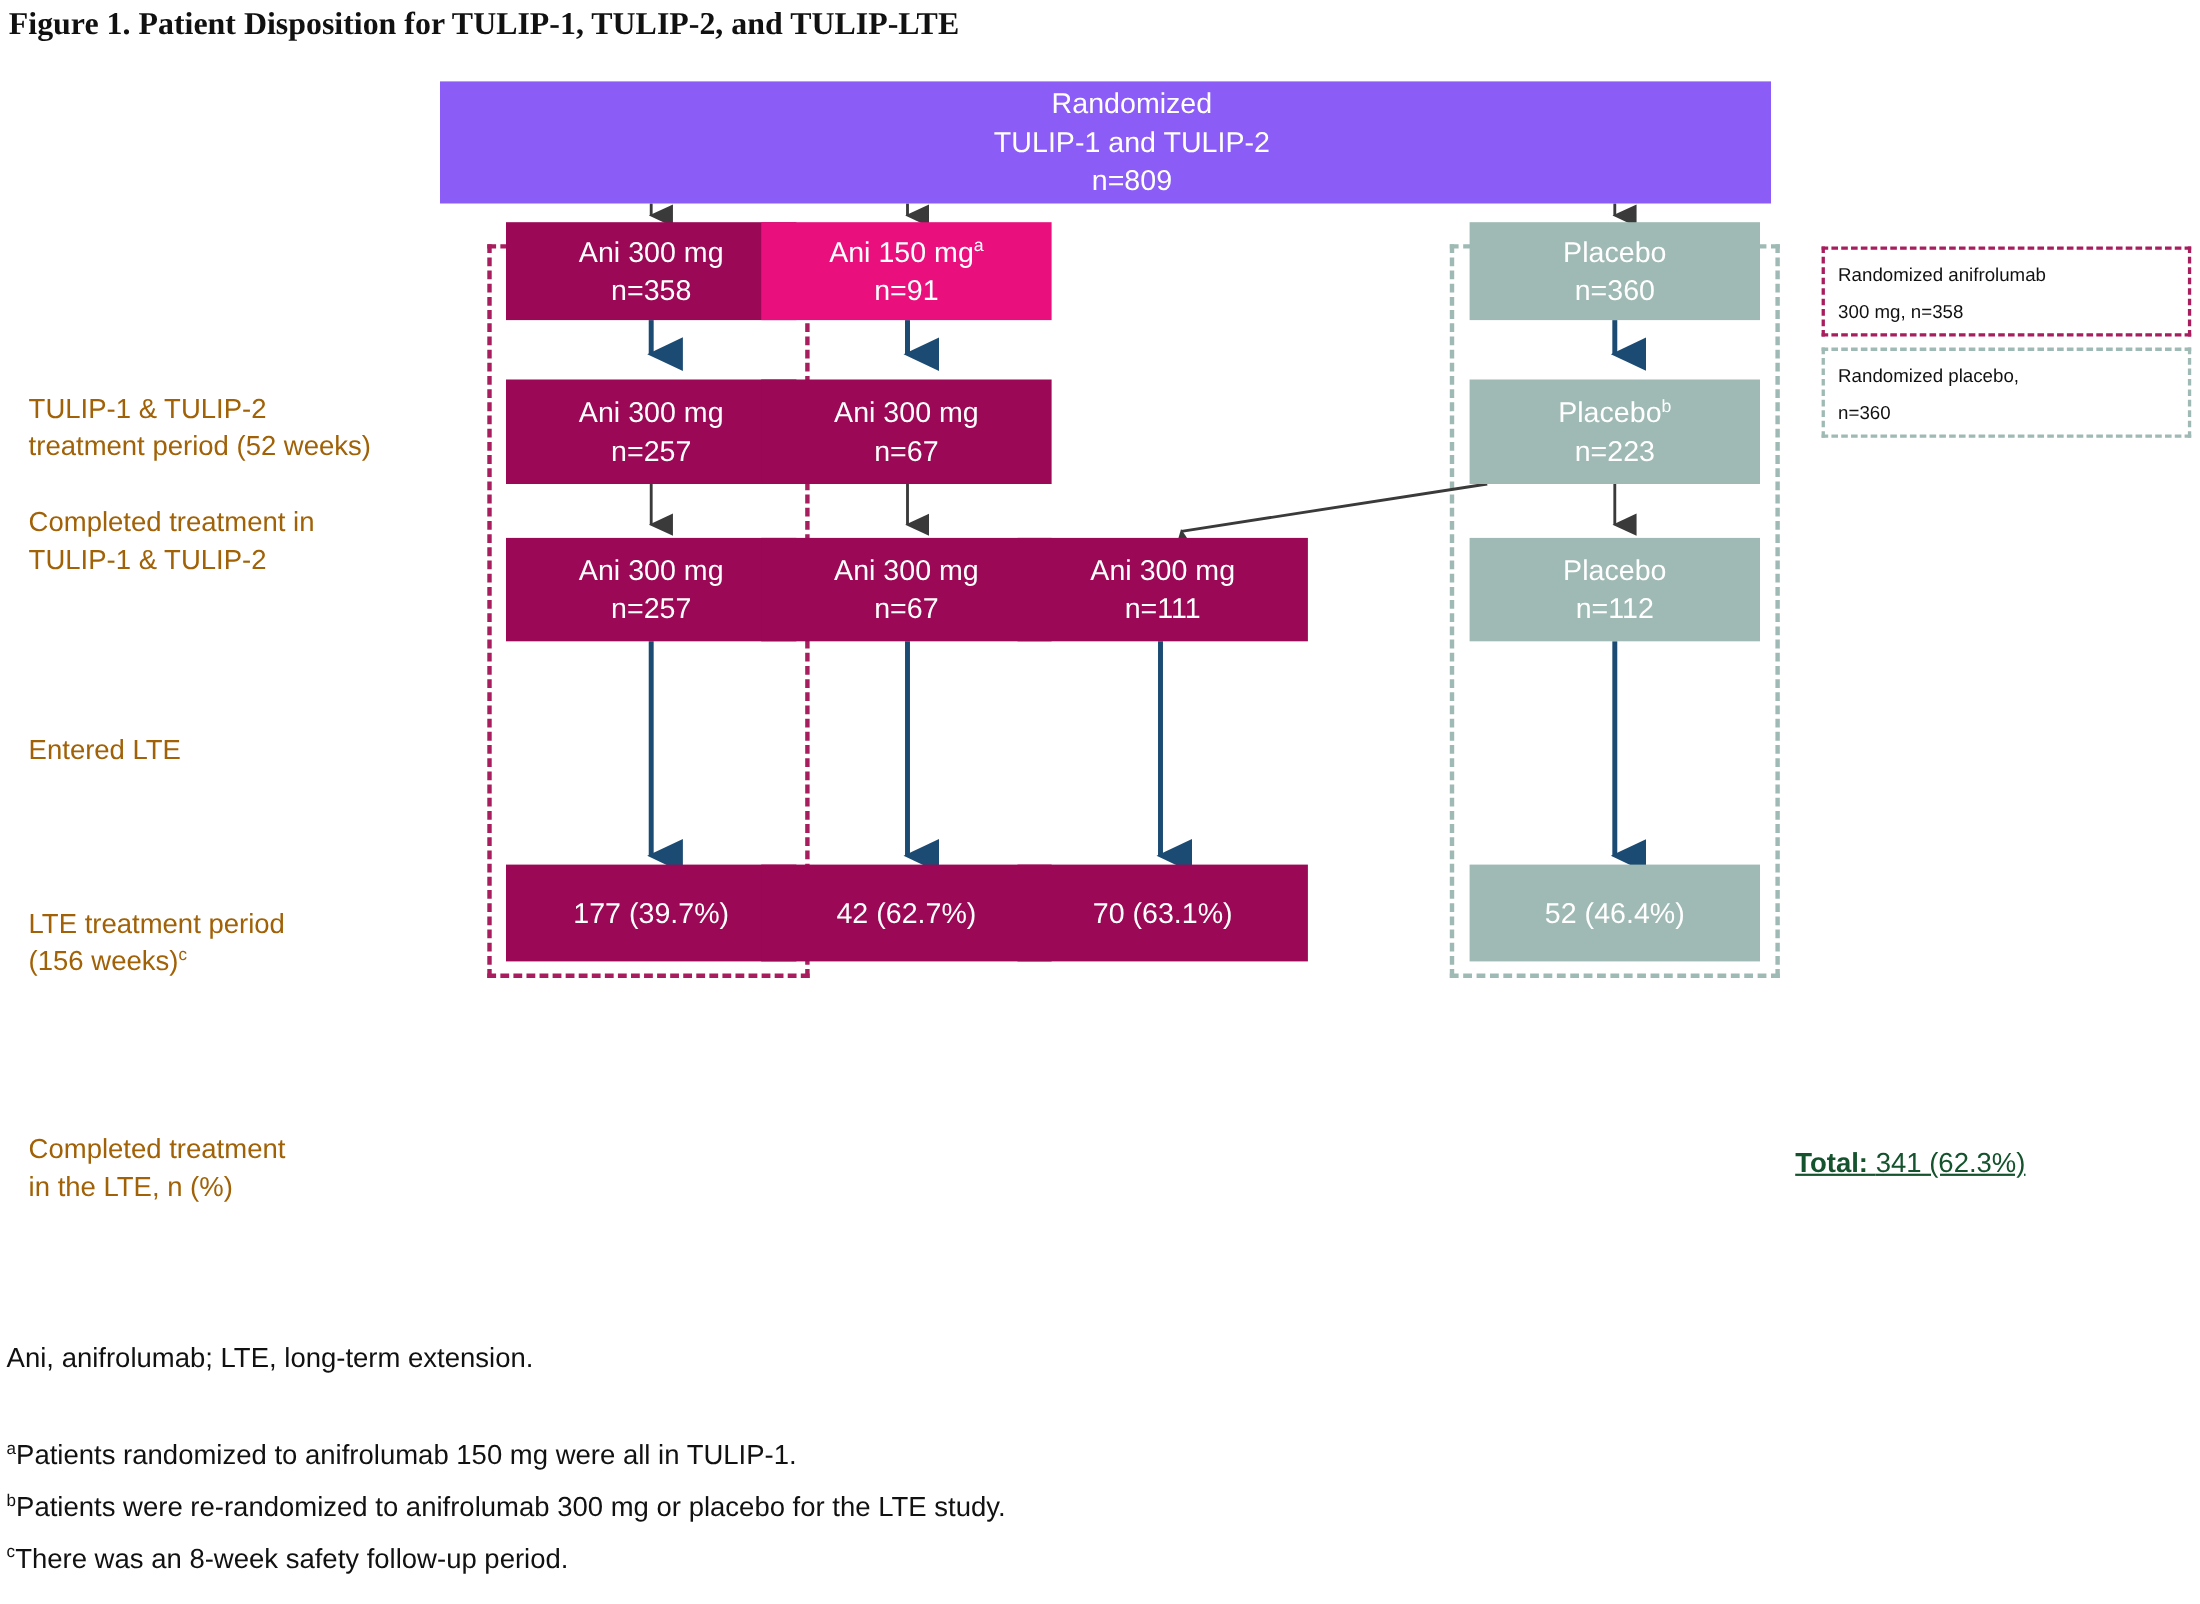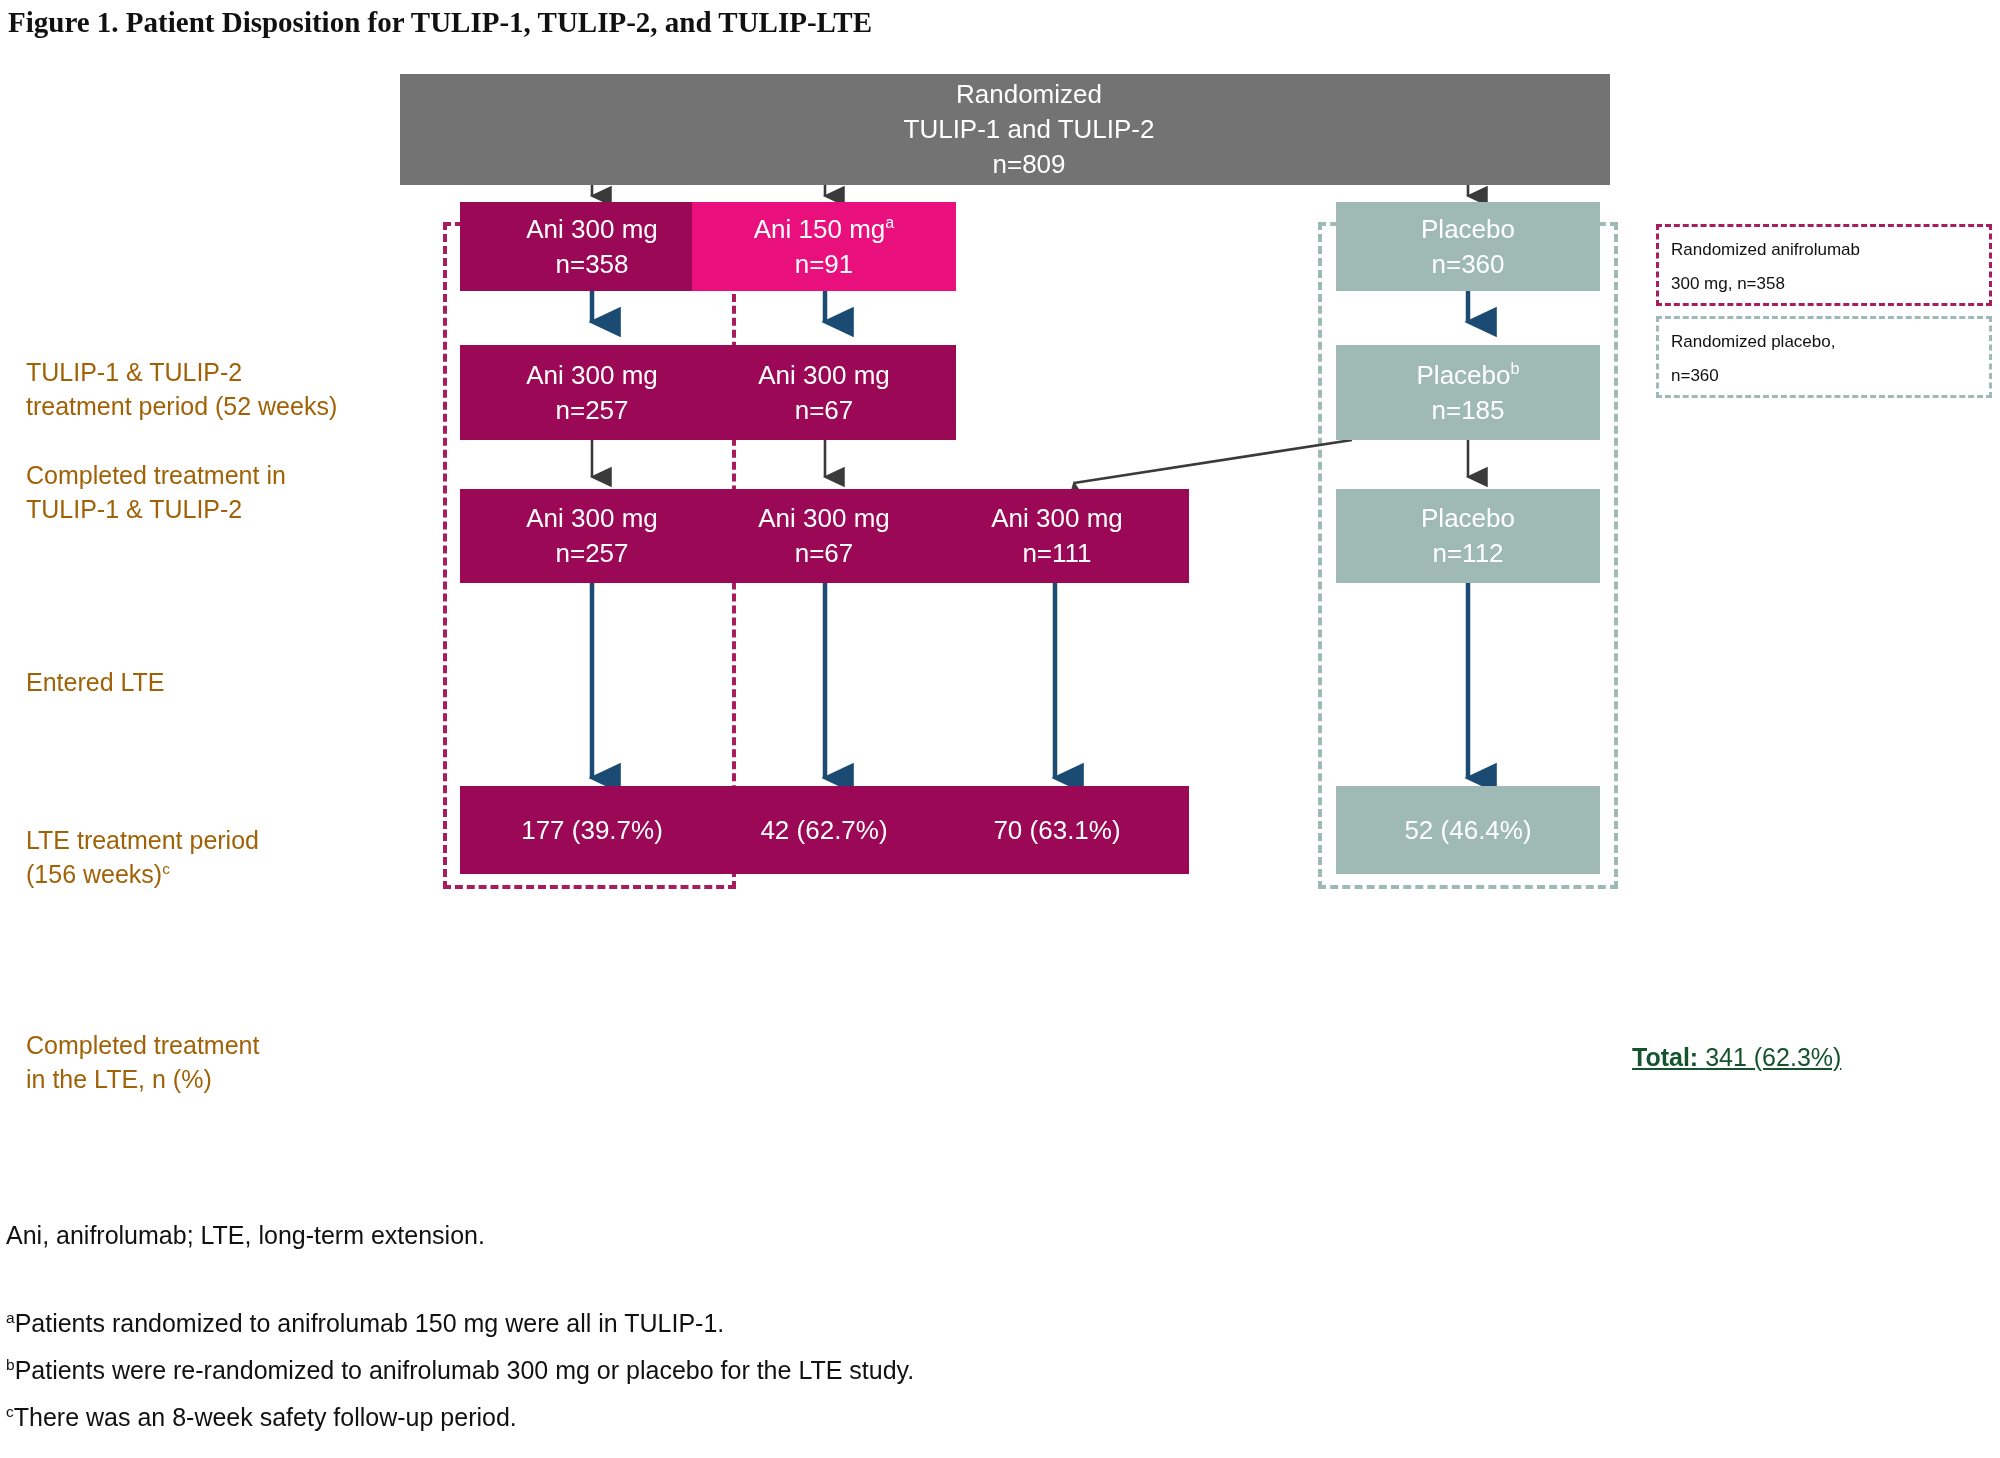--- a/index.html
+++ b/index.html
@@ -18,21 +18,21 @@
 
   .rowlabel{
     position:absolute;font-size:25px;line-height:34px;color:#a16207;
   }
 
   .box{
     position:absolute;box-sizing:border-box;
     display:flex;flex-direction:column;align-items:center;justify-content:center;
     color:#ffffff;font-size:26px;line-height:35px;text-align:center;
   }
-  .purple{background:#737373;padding-left:48px;}
+  .purple{background:#8b5cf6;padding-left:48px;}
   .maroon{background:#9B0856;}
   .pink{background:#E9107E;}
   .sage{background:#9FBAB4;}
 
   .legendbox{
     position:absolute;box-sizing:border-box;
     font-size:17px;line-height:34px;color:#111;
     padding:6px 10px 6px 12px;
   }
   .legend-ani{border:3px dashed #A81D5D;}
@@ -152,21 +152,21 @@
     <span>n=257</span>
   </div>
 
   <div class="box maroon" style="left:692px;top:345px;width:264px;height:95px;">
     <span><span>Ani 300 mg</span></span>
     <span>n=67</span>
   </div>
 
   <div class="box sage" style="left:1336px;top:345px;width:264px;height:95px;">
     <span><span>Placebo</span><sup>b</sup></span>
-    <span>n=185</span>
+    <span>n=223</span>
   </div>
 
   <div class="box maroon" style="left:460px;top:489px;width:264px;height:94px;">
     <span><span>Ani 300 mg</span></span>
     <span>n=257</span>
   </div>
 
   <div class="box maroon" style="left:692px;top:489px;width:264px;height:94px;">
     <span><span>Ani 300 mg</span></span>
     <span>n=67</span>

